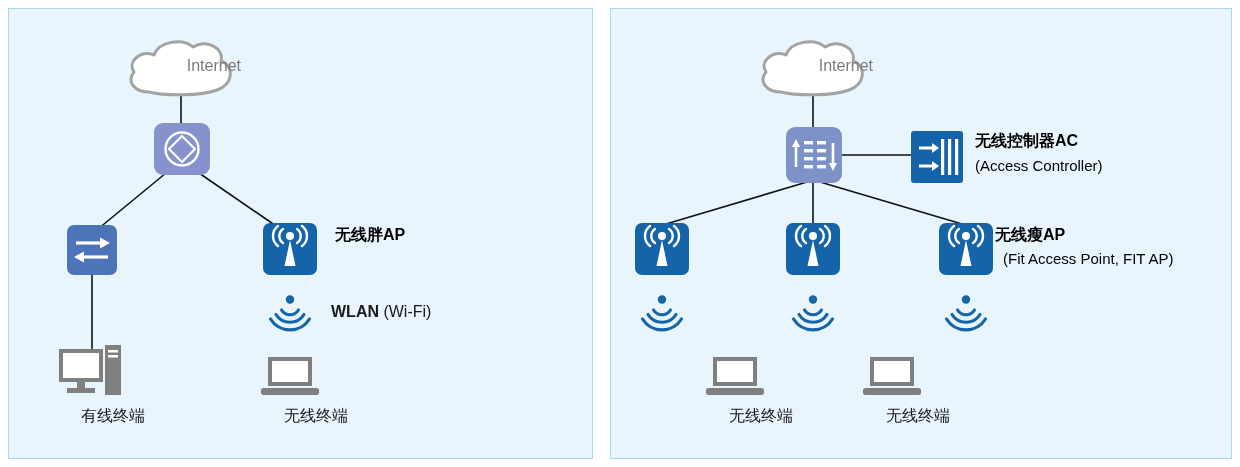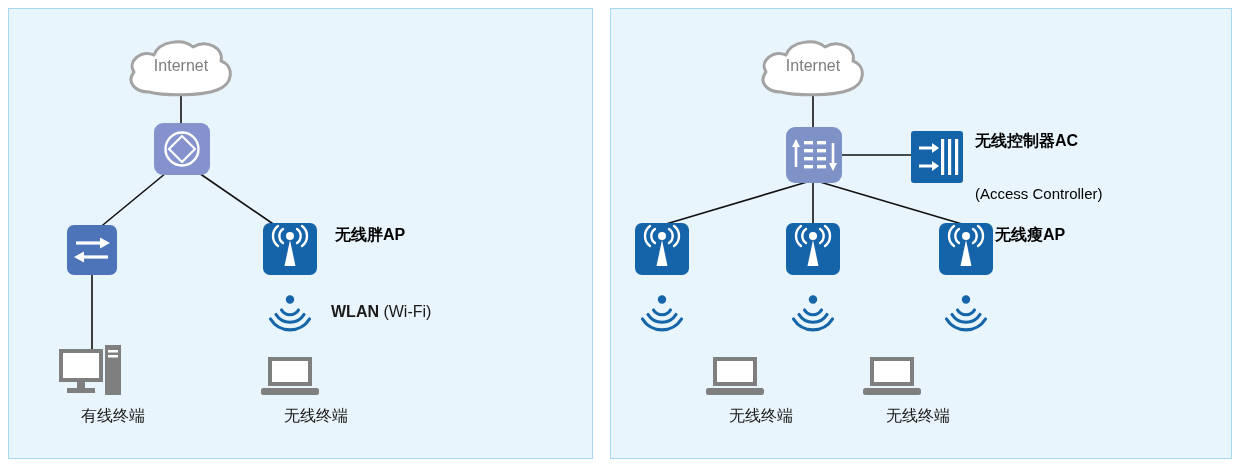--- a/index.html
+++ b/index.html
@@ -9,21 +9,21 @@
   }
   .panel {
     position:absolute; top:8px; height:451px;
     background:#e9f5fc; border:1px solid #a6d9ef; box-sizing:border-box;
   }
   #panel-left  { left:8px;   width:585px; }
   #panel-right { left:610px; width:622px; }
   .panel > svg { position:absolute; left:0; top:0; }
   .lbl { position:absolute; font-size:16px; color:#1a1a1a; line-height:1.15; white-space:nowrap; }
   .lbl.center { text-align:right; }
-  .internet-lbl { color:#7c7c7c; font-size:16px; text-align:center; }
+  .internet-lbl { color:#7c7c7c; font-size:16px; text-align:right; }
   .title { font-weight:700; font-size:16px; color:#000; }
   .sub   { font-size:15px; color:#000; font-weight:400; }
   .bold  { font-weight:700; }
   .white-arc { fill:none; stroke:#fff; stroke-width:2.4; stroke-linecap:round; }
   .wifi-arc  { fill:none; stroke:#1565a8; stroke-width:3.2; stroke-linecap:round; }
   .conn { stroke:#111; stroke-width:1.6; }
 </style>
 </head>
 <body>
 
@@ -151,19 +151,20 @@
     <use href="#icon-wifi" x="179" y="284"></use>
     <use href="#icon-wifi" x="332" y="284"></use>
 
     <use href="#icon-laptop" x="95" y="348"></use>
     <use href="#icon-laptop" x="252" y="348"></use>
   </svg>
 
   <div class="lbl internet-lbl" style="left:142px; top:48px; width:120px;">Internet</div>
 
   <div class="lbl title" style="left:364px; top:123px;">无线控制器AC</div>
-  <div class="lbl sub" style="left:364px; top:148px;margin-top:28px;">(Access Controller)</div>
+  <div class="lbl sub" style="left:364px; top:148px;">(Access Controller)</div>
 
   <div class="lbl title" style="left:384px; top:217px;">无线瘦AP</div>
+  <div class="lbl sub" style="left:392px; top:241px;">(Fit Access Point, FIT AP)</div>
 
   <div class="lbl center" style="left:66px; top:398px; width:116px;">无线终端</div>
   <div class="lbl center" style="left:223px; top:398px; width:116px;">无线终端</div>
 </section>
 
 </body></html>

